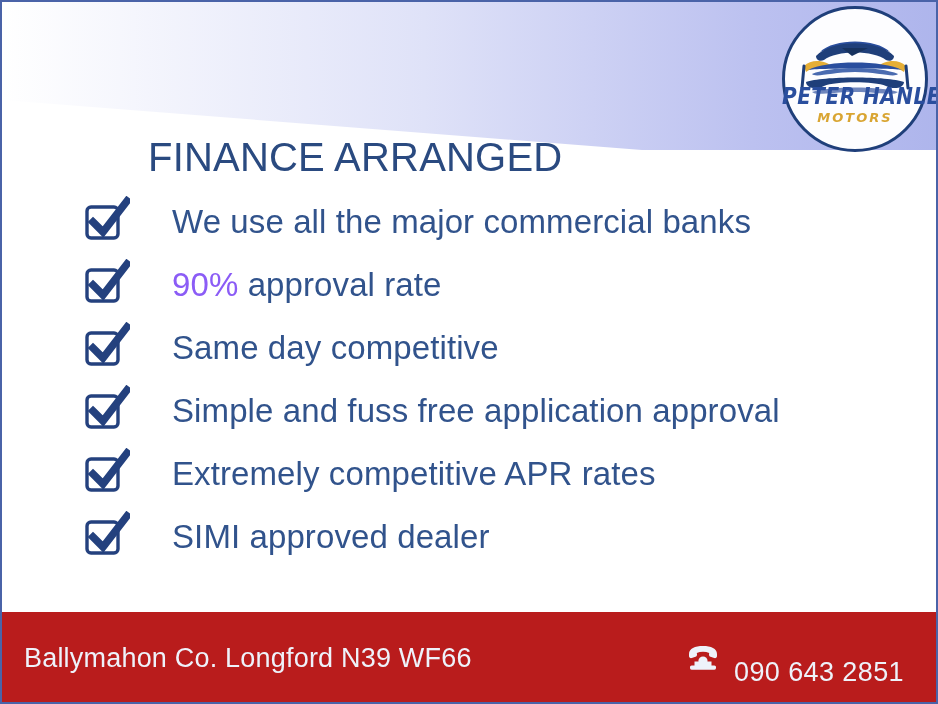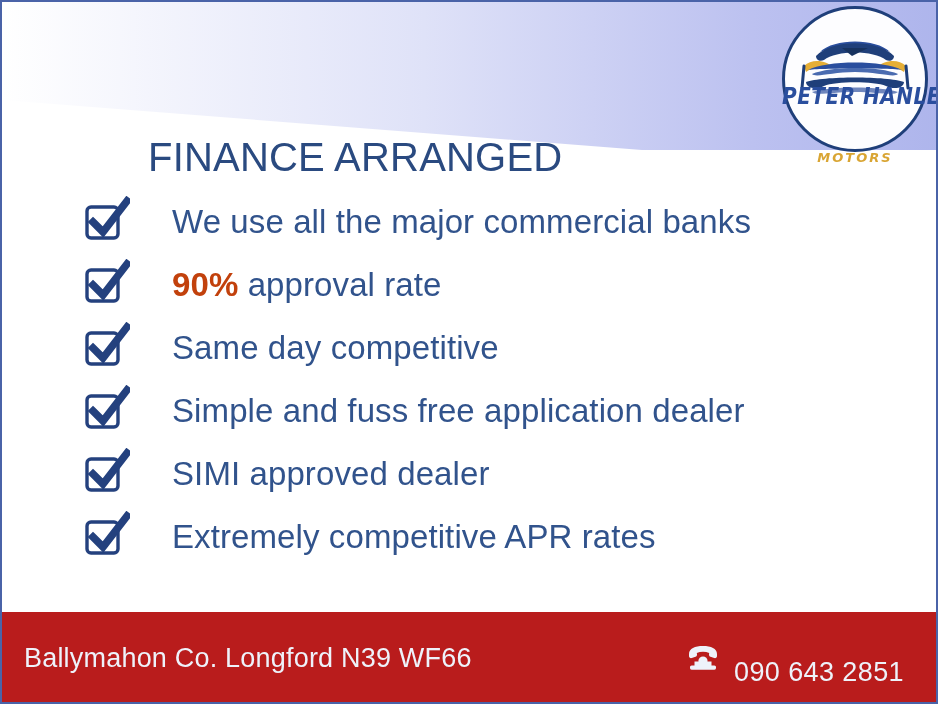--- a/index.html
+++ b/index.html
@@ -69,21 +69,20 @@
     left: 0;
     width: 100%;
     text-align: center;
     font-family: "DejaVu Sans", sans-serif;
     font-size: 13px;
     font-weight: bold;
     font-style: italic;
     letter-spacing: 2px;
     color: #d9a533;
     white-space: nowrap;
-    margin-top: 40px;
   }
 
   
   .headline {
     position: absolute;
     left: 146px;
     top: 133px;
     font-size: 40px;
     font-weight: 400;
     color: #2a4a80;
@@ -114,22 +113,22 @@
   }
   .feature-label {
     font-size: 33px;
     font-weight: 400;
     color: #31538c;
     letter-spacing: 0.1px;
     white-space: nowrap;
     line-height: 1;
   }
   .feature-label .emph {
-    font-weight: 700;
-    color: #c2410c;
+    font-weight: 400;
+    color: #8b5cf6;
   }
 
   
   .footer {
     position: absolute;
     left: -2px;
     right: -2px;
     bottom: -2px;
     height: 92px;
     background: #b91c1c;
@@ -240,37 +239,37 @@
         <path d="M11 26 L21 36 L45 5" fill="none" stroke="#24417e" stroke-width="7.5" stroke-linecap="square" stroke-linejoin="miter"></path>
       </svg>
       <div class="feature-label">Same day competitive</div>
     </div>
 
     <div class="feature-row">
       <svg class="check-icon" viewBox="0 0 48 48" aria-hidden="true">
         <rect x="5" y="11" width="31" height="31" rx="4" ry="4" fill="none" stroke="#24417e" stroke-width="3.4"></rect>
         <path d="M11 26 L21 36 L45 5" fill="none" stroke="#24417e" stroke-width="7.5" stroke-linecap="square" stroke-linejoin="miter"></path>
       </svg>
-      <div class="feature-label">Simple and fuss free application dealer</div>
+      <div class="feature-label">Simple and fuss free application approval</div>
+    </div>
+
+    <div class="feature-row">
+      <svg class="check-icon" viewBox="0 0 48 48" aria-hidden="true">
+        <rect x="5" y="11" width="31" height="31" rx="4" ry="4" fill="none" stroke="#24417e" stroke-width="3.4"></rect>
+        <path d="M11 26 L21 36 L45 5" fill="none" stroke="#24417e" stroke-width="7.5" stroke-linecap="square" stroke-linejoin="miter"></path>
+      </svg>
+      <div class="feature-label">Extremely competitive APR rates</div>
     </div>
 
     <div class="feature-row">
       <svg class="check-icon" viewBox="0 0 48 48" aria-hidden="true">
         <rect x="5" y="11" width="31" height="31" rx="4" ry="4" fill="none" stroke="#24417e" stroke-width="3.4"></rect>
         <path d="M11 26 L21 36 L45 5" fill="none" stroke="#24417e" stroke-width="7.5" stroke-linecap="square" stroke-linejoin="miter"></path>
       </svg>
       <div class="feature-label">SIMI approved dealer</div>
-    </div>
-
-    <div class="feature-row">
-      <svg class="check-icon" viewBox="0 0 48 48" aria-hidden="true">
-        <rect x="5" y="11" width="31" height="31" rx="4" ry="4" fill="none" stroke="#24417e" stroke-width="3.4"></rect>
-        <path d="M11 26 L21 36 L45 5" fill="none" stroke="#24417e" stroke-width="7.5" stroke-linecap="square" stroke-linejoin="miter"></path>
-      </svg>
-      <div class="feature-label">Extremely competitive APR rates</div>
     </div>
 
   </div>
 
   <div class="footer">
     <div class="footer-address">Ballymahon Co. Longford N39 WF66</div>
     <div class="footer-phone-group">
       <svg class="phone-icon" viewBox="0 0 34 26" aria-hidden="true">
         <path d="M3 9 C3 3.5, 9 1, 17 1 C25 1, 31 3.5, 31 9 L31 11
                  C31 12.6, 29.6 13.6, 28.2 13.1 L24.5 11.8

